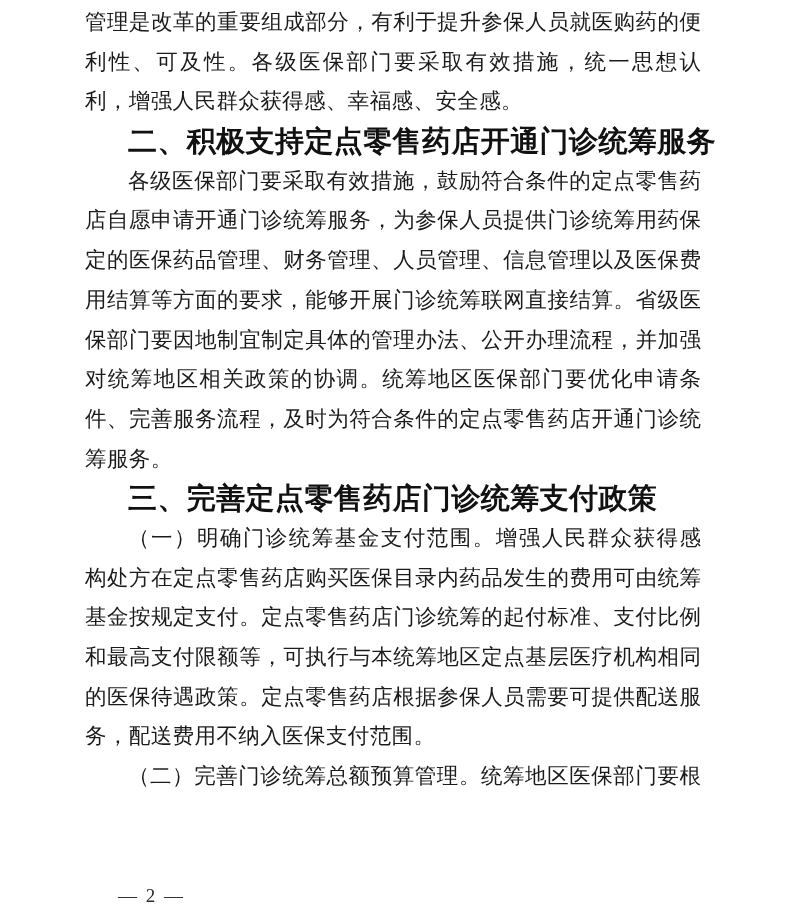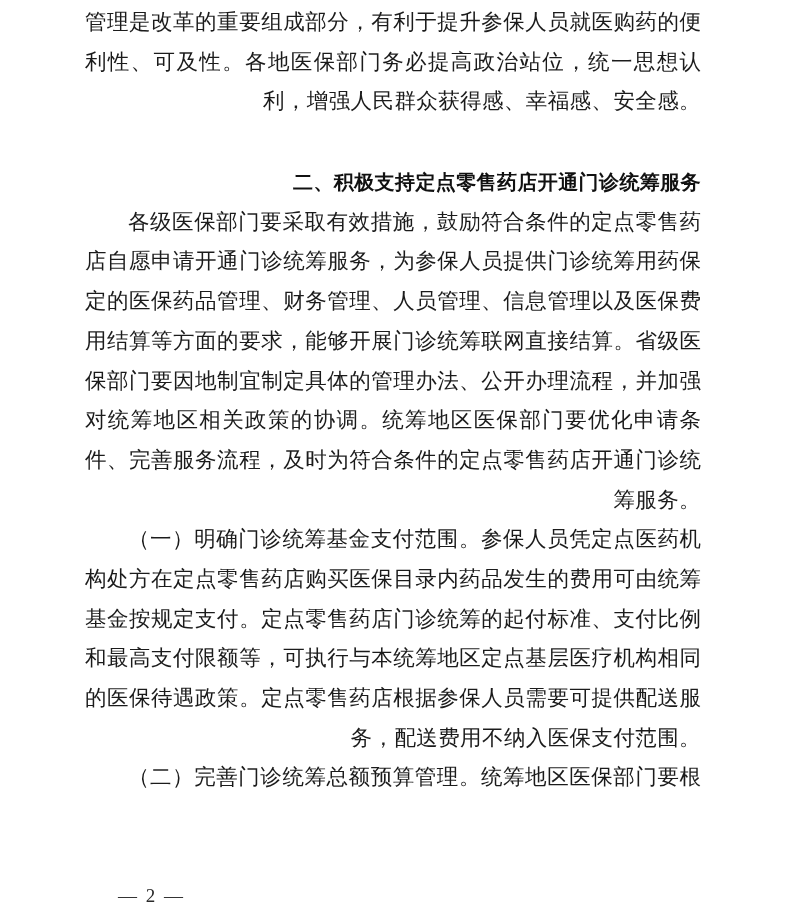--- a/index.html
+++ b/index.html
@@ -17,70 +17,70 @@
   .text-block {
     position: absolute;
     left: 85px; top: 3px;
     width: 616px;
   }
   .line {
     height: 39.7px;
     line-height: 39.7px;
     font-size: 21.5px;
     color: #1b1b1b;
-    text-align: right;
+    text-align: left;
     white-space: nowrap;
     letter-spacing: 0.4px;
   }
   .line.fill {
     white-space: normal;
     text-align: justify;
     text-align-last: justify;
     text-justify: inter-character;
     letter-spacing: 0;
     overflow: hidden;
   }
   .line.indent { padding-left: 43px; }
   .line.heading {
     font-family: Liberation Serif, serif;
     font-weight: 700;
-    font-size: 20px;
+    font-size: 29px;
     color: #111111;
-    margin-top: 41px;
   }
   .seg-body { font-weight: 400; }
   .seg-kaiti { font-weight: 400; }
   .seg-heading { font-weight: 700; }
   .page-number {
     position: absolute;
     left: 118px; top: 885px;
     font-family: "Liberation Serif", serif;
     font-size: 19px;
     letter-spacing: 2px;
     color: #2a2a2a;
   }
 </style>
 </head>
 <body>
 
 <div class="page">
   <div class="text-block">
       <div class="line fill"><span class="seg-body">管理是改革的重要组成部分，有利于提升参保人员就医购药的便</span></div>
-      <div class="line fill"><span class="seg-body">利性、可及性。各地医保部门务必提高政治站位，统一思想认</span></div>
+      <div class="line fill"><span class="seg-body">利性、可及性。各级医保部门要采取有效措施，统一思想认</span></div>
       <div class="line"><span class="seg-body">利，增强人民群众获得感、幸福感、安全感。</span></div>
       <div class="line indent heading"><span class="seg-heading">二、积极支持定点零售药店开通门诊统筹服务</span></div>
       <div class="line indent fill"><span class="seg-body">各级医保部门要采取有效措施，鼓励符合条件的定点零售药</span></div>
       <div class="line fill"><span class="seg-body">店自愿申请开通门诊统筹服务，为参保人员提供门诊统筹用药保</span></div>
       <div class="line fill"><span class="seg-body">定的医保药品管理、财务管理、人员管理、信息管理以及医保费</span></div>
       <div class="line fill"><span class="seg-body">用结算等方面的要求，能够开展门诊统筹联网直接结算。省级医</span></div>
       <div class="line fill"><span class="seg-body">保部门要因地制宜制定具体的管理办法、公开办理流程，并加强</span></div>
       <div class="line fill"><span class="seg-body">对统筹地区相关政策的协调。统筹地区医保部门要优化申请条</span></div>
       <div class="line fill"><span class="seg-body">件、完善服务流程，及时为符合条件的定点零售药店开通门诊统</span></div>
       <div class="line"><span class="seg-body">筹服务。</span></div>
-      <div class="line indent fill"><span class="seg-kaiti">（一）明确门诊统筹基金支付范围。</span><span class="seg-body">参保人员凭定点医药机</span></div>
+      <div class="line indent heading"><span class="seg-heading">三、完善定点零售药店门诊统筹支付政策</span></div>
+      <div class="line indent fill"><span class="seg-kaiti">（一）明确门诊统筹基金支付范围。</span><span class="seg-body">增强人民群众获得感</span></div>
       <div class="line fill"><span class="seg-body">构处方在定点零售药店购买医保目录内药品发生的费用可由统筹</span></div>
       <div class="line fill"><span class="seg-body">基金按规定支付。定点零售药店门诊统筹的起付标准、支付比例</span></div>
       <div class="line fill"><span class="seg-body">和最高支付限额等，可执行与本统筹地区定点基层医疗机构相同</span></div>
       <div class="line fill"><span class="seg-body">的医保待遇政策。定点零售药店根据参保人员需要可提供配送服</span></div>
       <div class="line"><span class="seg-body">务，配送费用不纳入医保支付范围。</span></div>
       <div class="line indent fill"><span class="seg-kaiti">（二）完善门诊统筹总额预算管理。</span><span class="seg-body">统筹地区医保部门要根</span></div>
     </div>
   <div class="page-number">— 2 —</div>
 </div>
 

